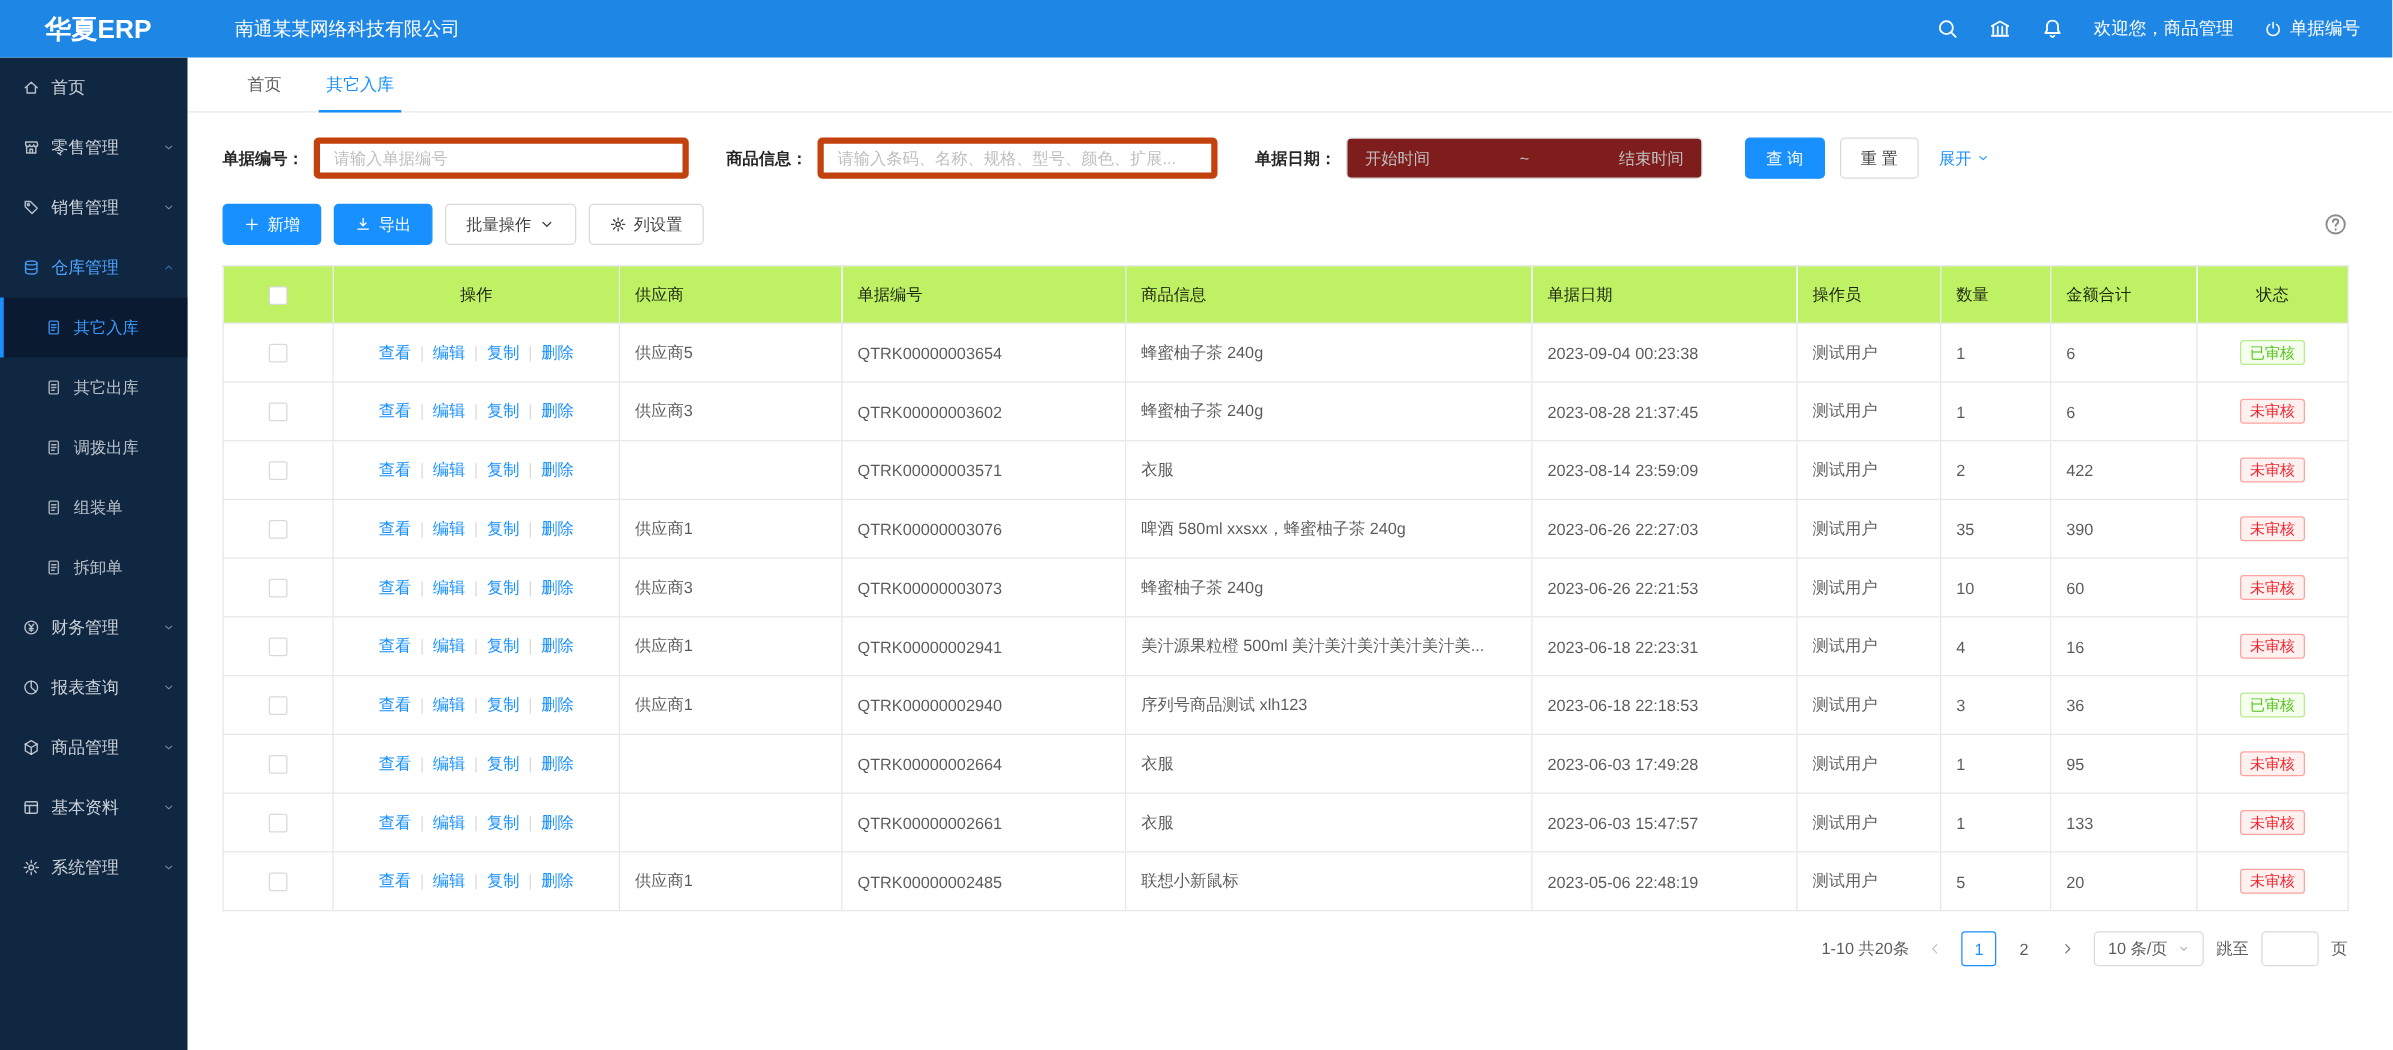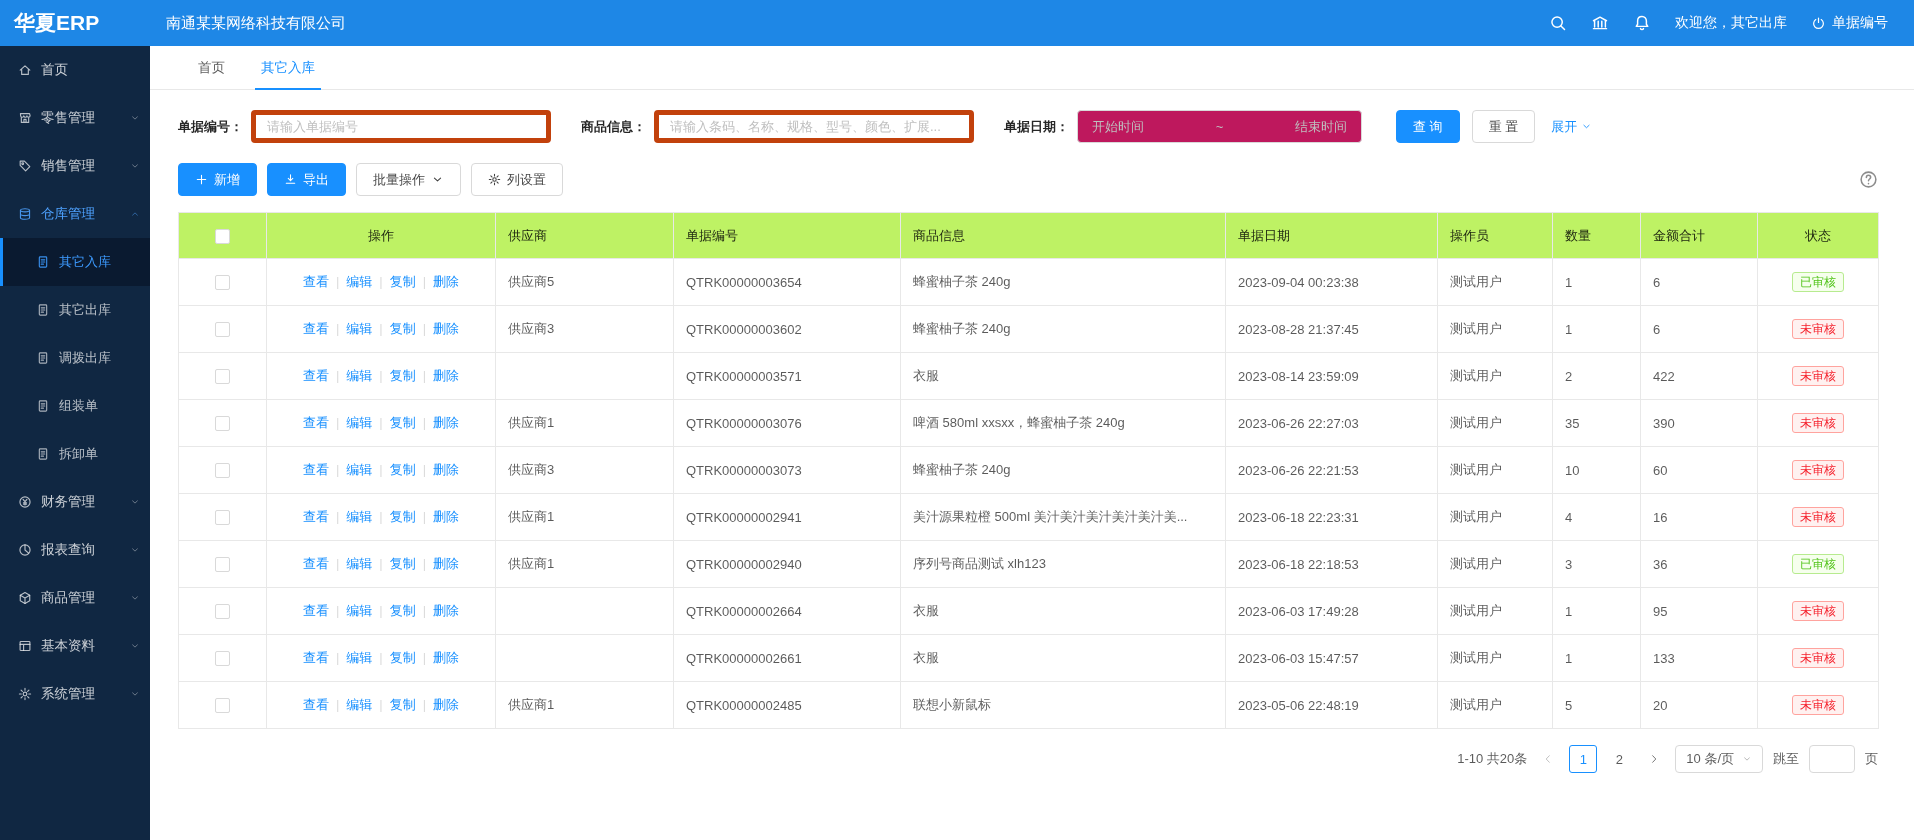--- a/index.html
+++ b/index.html
@@ -12,21 +12,21 @@
   }
   *{margin:0;padding:0;box-sizing:border-box;}
   html,body{width:1914px;height:840px;}
   body{
     font-family:"Liberation Sans","DejaVu Sans",sans-serif;
     font-size:13px;color:rgba(0,0,0,.78);
     background:#fff;overflow:hidden;position:relative;
   }
   
   .topbar{position:absolute;top:0;left:0;width:1914px;height:46px;background:var(--header-bg);
-    display:flex;align-items:center;color:#fff;z-index:20;}
+    display:flex;align-items:center;color:#fff;z-index:20;padding-left:22px;}
   .logo{flex:0 0 150px;width:150px;padding-left:14px;font-size:21px;font-weight:bold;white-space:nowrap;}
   .company{font-size:15px;margin-left:16px;white-space:nowrap;}
   .topbar-right{margin-left:auto;display:flex;align-items:center;gap:24px;padding-right:26px;font-size:14px;}
   .tb-icon{display:inline-flex;width:18px;height:18px;cursor:pointer;}
   .tb-icon svg{width:100%;height:100%;}
   .tb-icon.small{width:15px;height:15px;}
   .welcome{cursor:pointer;white-space:nowrap;}
   .logout{display:inline-flex;align-items:center;gap:6px;cursor:pointer;white-space:nowrap;}
   
   .sidebar{position:absolute;top:46px;left:0;bottom:0;width:150px;background:var(--sidebar-bg);overflow:hidden;z-index:10;}
@@ -49,21 +49,21 @@
   .content{padding:20px 36px 0 28px;}
   
   .filters{display:flex;align-items:center;width:1700px;}
   .f-group{display:flex;align-items:center;margin-right:30px;}
   .f-group label{font-weight:bold;color:rgba(0,0,0,.85);margin-right:8px;white-space:nowrap;}
   .inp{height:33px;width:300px;border:5px solid #c2410c;border-radius:4px;padding:0 11px;
     font-size:13px;color:rgba(0,0,0,.75);outline:none;font-family:inherit;background:#fff;}
   .inp::placeholder{color:#bfbfbf;}
   .inp.wide{width:320px;}
   .range{height:33px;width:285px;border:1px solid #d9d9d9;border-radius:4px;display:flex;
-    align-items:center;justify-content:space-between;padding:0 14px;color:#bfbfbf;cursor:pointer;background:#be185d;}
+    align-items:center;justify-content:space-between;padding:0 14px;color:#bfbfbf;cursor:pointer;background:#7f1d1d;}
   .btn{height:33px;padding:0 16px;border:1px solid #d9d9d9;background:#fff;border-radius:4px;
     font-size:13px;color:rgba(0,0,0,.75);display:inline-flex;align-items:center;gap:6px;cursor:pointer;
     font-family:inherit;white-space:nowrap;}
   .btn.primary{background:var(--primary);border-color:var(--primary);color:#fff;}
   .btn .bicon{display:inline-flex;width:13px;height:13px;}
   .btn .bicon svg{width:100%;height:100%;}
   .filters .btn.search{margin-left:4px;}
   .filters .btn.reset{margin-left:12px;}
   .expand-link{margin-left:16px;color:var(--primary);display:inline-flex;align-items:center;gap:4px;cursor:pointer;}
   .expand-link .bicon{display:inline-flex;width:11px;height:11px;}
@@ -119,21 +119,21 @@
         <svg viewBox="0 0 16 16" fill="none" stroke="currentColor" stroke-width="1.3" stroke-linecap="round" stroke-linejoin="round">
           <path d="M2.2 6 8 2.8 13.8 6M3.2 6.5v5M6.4 6.5v5M9.6 6.5v5M12.8 6.5v5M2.2 13h11.6"></path>
         </svg>
       </span>
     <span class="tb-icon">
         <svg viewBox="0 0 16 16" fill="none" stroke="currentColor" stroke-width="1.3" stroke-linecap="round" stroke-linejoin="round">
           <path d="M8 2.2c-2.3 0-3.9 1.7-3.9 4v2.9L2.9 11h10.2l-1.2-1.9V6.2c0-2.3-1.6-4-3.9-4z"></path>
           <path d="M6.7 13a1.4 1.4 0 0 0 2.6 0"></path>
         </svg>
       </span>
-    <span class="welcome">欢迎您，其它出库</span>
+    <span class="welcome">欢迎您，商品管理</span>
     <span class="logout">
       <span class="tb-icon small">
           <svg viewBox="0 0 16 16" fill="none" stroke="currentColor" stroke-width="1.3" stroke-linecap="round" stroke-linejoin="round">
             <path d="M8 2.2v4.6"></path>
             <path d="M5.1 3.8a5.2 5.2 0 1 0 5.8 0"></path>
           </svg>
         </span>
       <span>单据编号</span>
     </span>
   </div>

